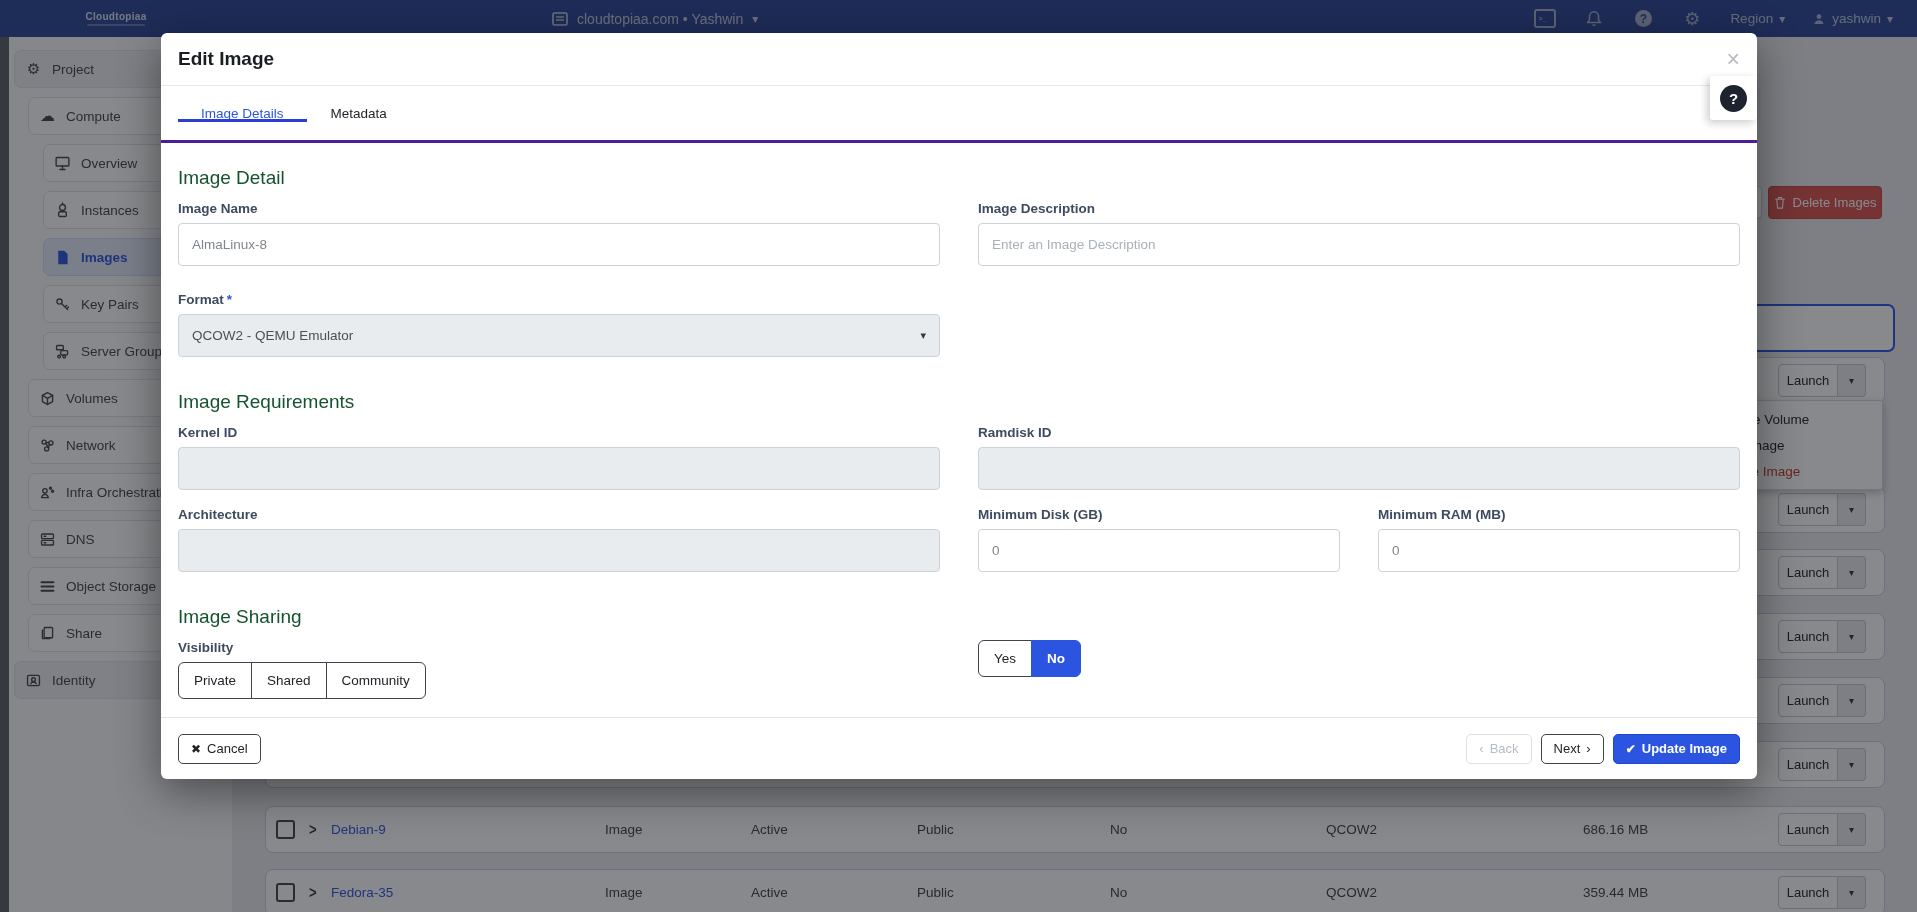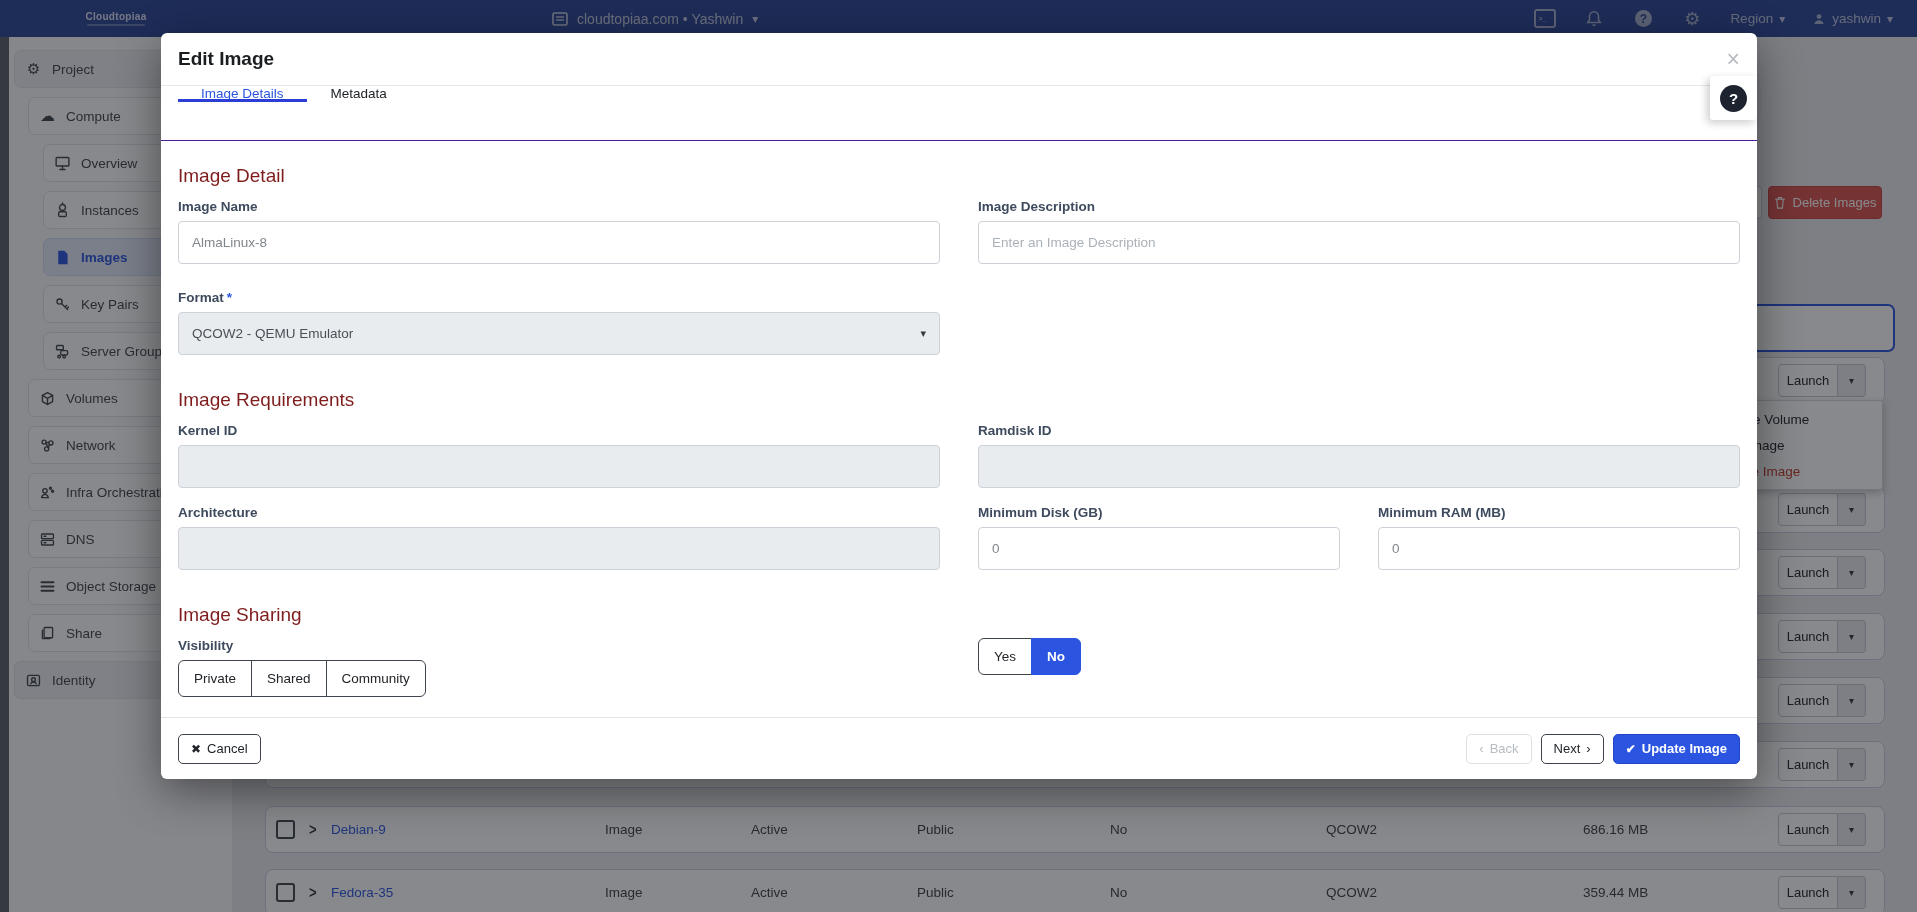--- a/index.html
+++ b/index.html
@@ -62,27 +62,27 @@
   .overlay{position:absolute;inset:0;background:rgba(18,20,26,.5);z-index:50}
   .modal{position:absolute;left:161px;top:33px;width:1596px;height:746px;background:#fff;border-radius:6px;
          box-shadow:0 12px 45px rgba(0,0,0,.45);z-index:100;font-size:13.5px}
   .m-header{height:53px;border-bottom:1px solid #e6e8eb;display:flex;align-items:center;padding:0 17px;box-sizing:border-box}
   .m-title{font-size:19px;font-weight:bold;color:#1b1e21}
   .m-close{margin-left:auto;color:#b7bcc2;font-size:23px;line-height:1;font-weight:400}
   .help-card{position:absolute;top:43px;right:0;width:47px;height:44px;background:#fff;border-radius:3px;
              box-shadow:-3px 3px 8px rgba(0,0,0,.2);display:flex;align-items:center;justify-content:center;z-index:5}
   .help-circle{width:27px;height:27px;border-radius:50%;background:#1d2430;color:#fff;font-weight:bold;
                display:flex;align-items:center;justify-content:center;font-size:15px}
-  .tabs{display:flex;height:54px;border-bottom:1px solid #4c1d95;padding-left:17px;align-items:flex-start}
+  .tabs{display:flex;height:54px;border-bottom:3px solid #4c1d95;padding-left:17px;align-items:center}
   .tab{display:flex;align-items:center;padding:0 23px;color:#212529;position:relative}
   .tab.active{color:#2b55e0}
   .tab.active::after{content:"";position:absolute;left:0;right:0;bottom:-1px;height:3px;background:#2b3fd6}
   .tab-sep{width:1px;background:#8d939b;margin:17px 0}
   .m-body{padding:0 17px}
-  .sect{font-size:19px;font-weight:400;color:#7f1d1d;margin:24px 0 12px}
+  .sect{font-size:19px;font-weight:400;color:#14532d;margin:24px 0 12px}
   .sect.later{margin-top:34px}
   .grid2{display:grid;grid-template-columns:1fr 1fr;column-gap:38px}
   .f-label{display:block;font-size:13.5px;font-weight:bold;color:#3e4b5e;margin-bottom:7px}
   .req{color:#2b55e0;margin-left:3px}
   .f-input{width:100%;height:43px;border:1px solid #cdd2d8;border-radius:4px;padding:0 13px;box-sizing:border-box;
            font-size:13.5px;color:#80868d;background:#fff;font-family:"Liberation Sans",sans-serif;outline:none}
   .f-input::placeholder{color:#aab1b8}
   .f-input.disabled{background:#e9ecef}
   .f-select{width:100%;height:43px;border:1px solid #cdd2d8;border-radius:4px;padding:0 13px;box-sizing:border-box;
             background:#e9ecef;display:flex;align-items:center;color:#495057}

